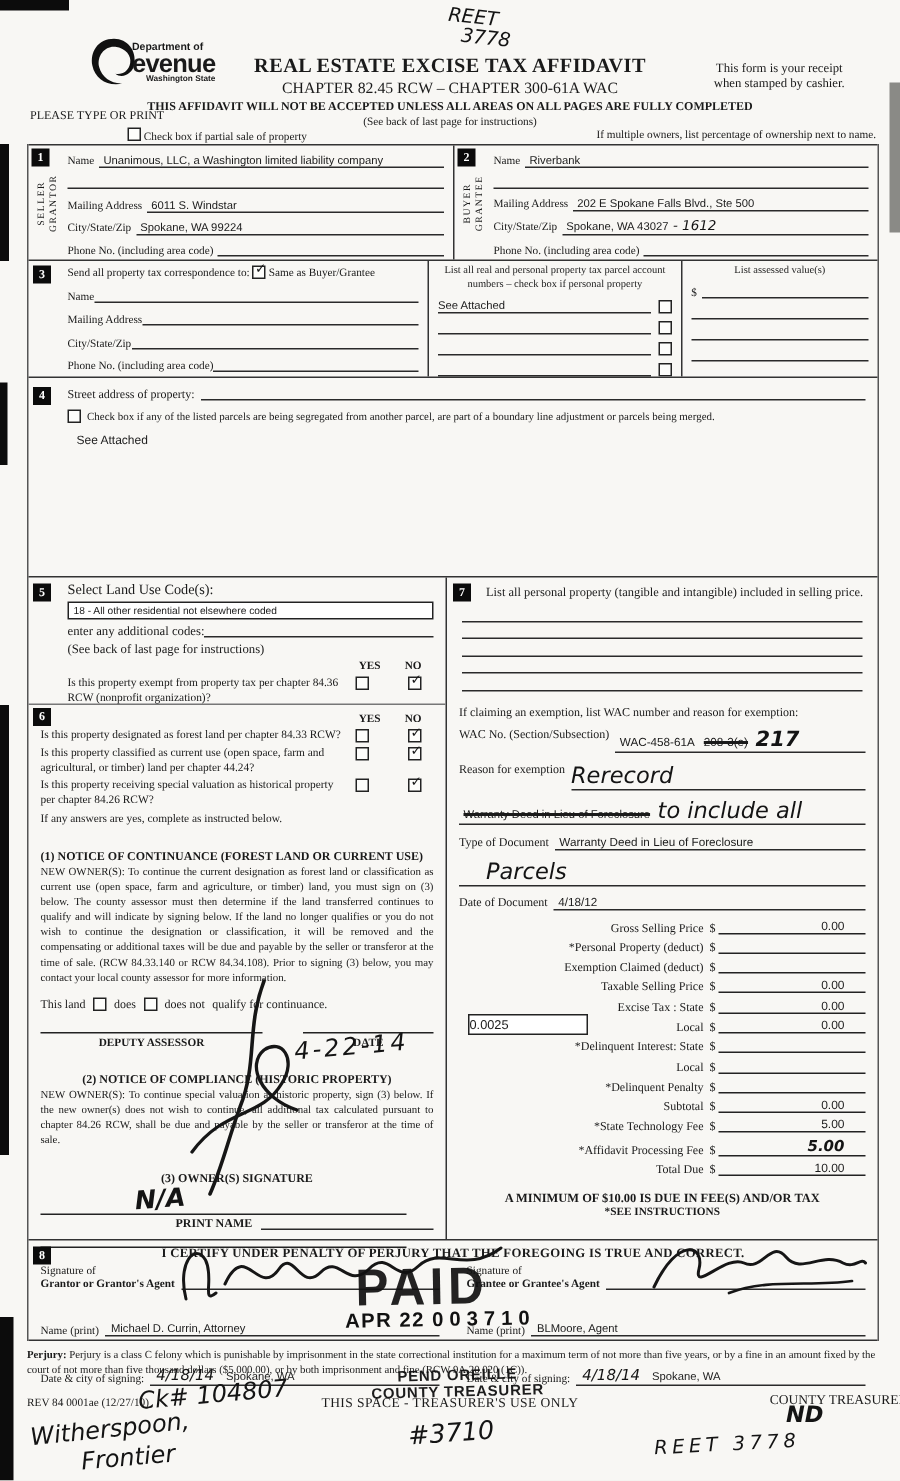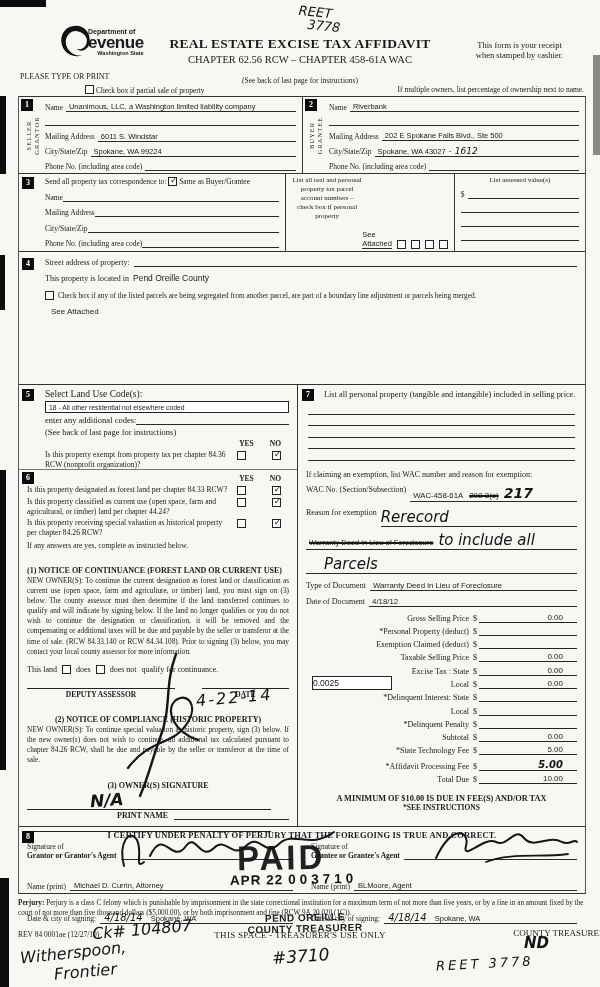--- a/index.html
+++ b/index.html
@@ -5,21 +5,21 @@
   * { margin:0; padding:0; box-sizing:border-box; }
   html,body { width:600px; height:987px; }
   body { background:#efeeea; font-family:"Liberation Serif", serif; color:#1a1a1a; position:relative; overflow:hidden; }
   .page { position:absolute; inset:0; background:#f8f7f4; }
 
   
   .lbl { font-family:"Liberation Serif", serif; }
   .val { font-family:"Liberation Sans", sans-serif; }
   .hw  { font-family:"DejaVu Sans", sans-serif; font-style:italic; color:#141414; white-space:nowrap; }
   .line { border-bottom:1px solid #2a2a2a; flex:1; min-height:9px; }
-  .row { display:flex; align-items:center; }
+  .row { display:flex; align-items:flex-start; }
   .cb { display:inline-block; width:9px; height:9px; border:1px solid #222; background:#fdfdfb; vertical-align:-1px; position:relative; flex:none; }
   .cb .mk { position:absolute; left:0; top:-3px; width:9px; text-align:center; font-style:normal; font-size:9px; line-height:11px; font-family:"DejaVu Sans",sans-serif; }
   .badge { display:inline-block; width:12px; height:12px; background:#0b0b0b; color:#fff; font:bold 8px/12px "Liberation Serif",serif; text-align:center; flex:none; }
   .struck { text-decoration:line-through; text-decoration-thickness:1.5px; }
 
   .frame { margin:0 14px 0 18px; border-left:1px solid #555; border-right:1px solid #555; }
 
   
   .header { position:relative; height:96px; }
   .logo { position:absolute; left:58px; top:24px; display:flex; align-items:center; }
@@ -46,21 +46,21 @@
   .side-rot { transform:rotate(-90deg); font-size:6.5px; letter-spacing:1px; text-align:center; line-height:7.5px; white-space:nowrap; }
   .fields { flex:1; display:flex; flex-direction:column; justify-content:space-between; padding-top:3px; }
   .fields .row { font-size:7.5px; }
   .fields .val, .fields .hw { font-size:7.5px; margin-left:3px; }
   .fields .lbl { margin-right:3px; white-space:nowrap; }
 
   
   .row3 { display:flex; border-bottom:1px solid #333; height:78px; font-size:7.5px; }
   .c3-left { width:47%; position:relative; padding:3px 6px 3px 26px; display:flex; flex-direction:column; justify-content:space-between; }
   .c3-left .badge { position:absolute; left:3px; top:3px; }
-  .c3-mid { width:30%; border-left:1px solid #333; border-right:1px solid #333; padding:2px 6px; display:flex; flex-direction:row; }
+  .c3-mid { width:30%; border-left:1px solid #333; border-right:1px solid #333; padding:2px 6px; display:flex; flex-direction:column; }
   .c3-right { flex:1; padding:2px 6px; display:flex; flex-direction:column; }
   .c3-head { text-align:center; line-height:9px; font-size:7px; }
   .pline { display:flex; align-items:flex-end; margin-top:5px; }
   .pline .cb { margin-left:5px; }
 
   
   .box4 { position:relative; height:133px; padding:6px 8px 0 26px; font-size:8px; border-bottom:1px solid #333; }
   .box4 .badge { position:absolute; left:3px; top:6px; }
   .b4row { display:flex; align-items:flex-end; margin-bottom:6px; }
   .b4row .lbl { margin-right:4px; white-space:nowrap; }
@@ -161,26 +161,27 @@
         </svg>
       <div class="logo-text">
         <div class="logo-dept">Department of</div>
         <div class="logo-rev">evenue</div>
         <div class="logo-state">Washington State</div>
       </div>
     </div>
     <div class="please-type lbl">PLEASE TYPE OR PRINT</div>
     <div class="title-block">
       <div class="title">REAL ESTATE EXCISE TAX AFFIDAVIT</div>
-      <div class="subtitle">CHAPTER 62.56 RCW – CHAPTER 458-61A WAC</div>
+      <div class="subtitle">CHAPTER 82.45 RCW – CHAPTER 300-61A WAC</div>
     </div>
     <div class="receipt-note">
       <span>This form is your receipt</span><br>
       <span>when stamped by cashier.</span>
     </div>
+    <div class="warning">THIS AFFIDAVIT WILL NOT BE ACCEPTED UNLESS ALL AREAS ON ALL PAGES ARE FULLY COMPLETED</div>
     <div class="see-back-hdr">(See back of last page for instructions)</div>
     <div class="partial-row">
       <span><span class="cb"></span> <span>Check box if partial sale of property</span></span>
       <span>If multiple owners, list percentage of ownership next to name.</span>
     </div>
   </div>
 
   <div class="frame">
 
     <div class="row12">
@@ -298,24 +299,20 @@
             <span class="line"></span>
           </div>
       </div>
     </div>
 
     <div class="box4">
       <span class="badge">4</span>
       <div class="b4row">
           <span class="lbl">Street address of property:</span>
           <span class="line"></span>
-        </div>
-      <div class="b4row" style="margin-bottom:8px">
-          <span class="lbl">This property is located in</span>
-          <span class="val" style="font-size:8.5px">Pend Oreille County</span>
         </div>
       <div class="seg-row">
           <span class="cb"></span>
           <span>Check box if any of the listed parcels are being segregated from another parcel, are part of a boundary line adjustment or parcels being merged.</span>
         </div>
       <div class="val" style="font-size:8px; padding-left:6px">See Attached</div>
     </div>
 
     <div class="cols">
       <div class="col-left">
@@ -419,26 +416,26 @@
           <span class="lbl">WAC No. (Section/Subsection)</span>
           <span class="line" style="flex:1"><span class="val">WAC-458-61A</span><span class="val struck">208-3(e)</span> <span class="hw hw-217">217</span></span>
         </div>
         <div class="b7row">
           <span class="lbl">Reason for exemption</span>
           <span class="line"><span class="hw hw-huge">Rerecord</span></span>
         </div>
         <div class="b7row" style="margin-top:4px">
           <span class="line"><span class="val struck" style="font-size:7.5px">Warranty Deed in Lieu of Foreclosure</span> <span class="hw hw-huge">to include all</span></span>
         </div>
-        <div class="b7row" style="margin-top:5px">
-          <span class="line"><span class="hw hw-huge" style="margin-left:18px">Parcels</span></span>
-        </div>
         <div class="b7row" style="margin-top:7px">
           <span class="lbl">Type of Document</span>
           <span class="line"><span class="val">Warranty Deed in Lieu of Foreclosure</span></span>
+        </div>
+        <div class="b7row" style="margin-top:5px">
+          <span class="line"><span class="hw hw-huge" style="margin-left:18px">Parcels</span></span>
         </div>
         <div class="b7row">
           <span class="lbl">Date of Document</span>
           <span class="line"><span class="val">4/18/12</span></span>
         </div>
 
         <div class="fee-table">
           <div class="fee-row">
               <span class="fee-label">Gross Selling Price</span>
               <span class="fee-dollar">$</span>

